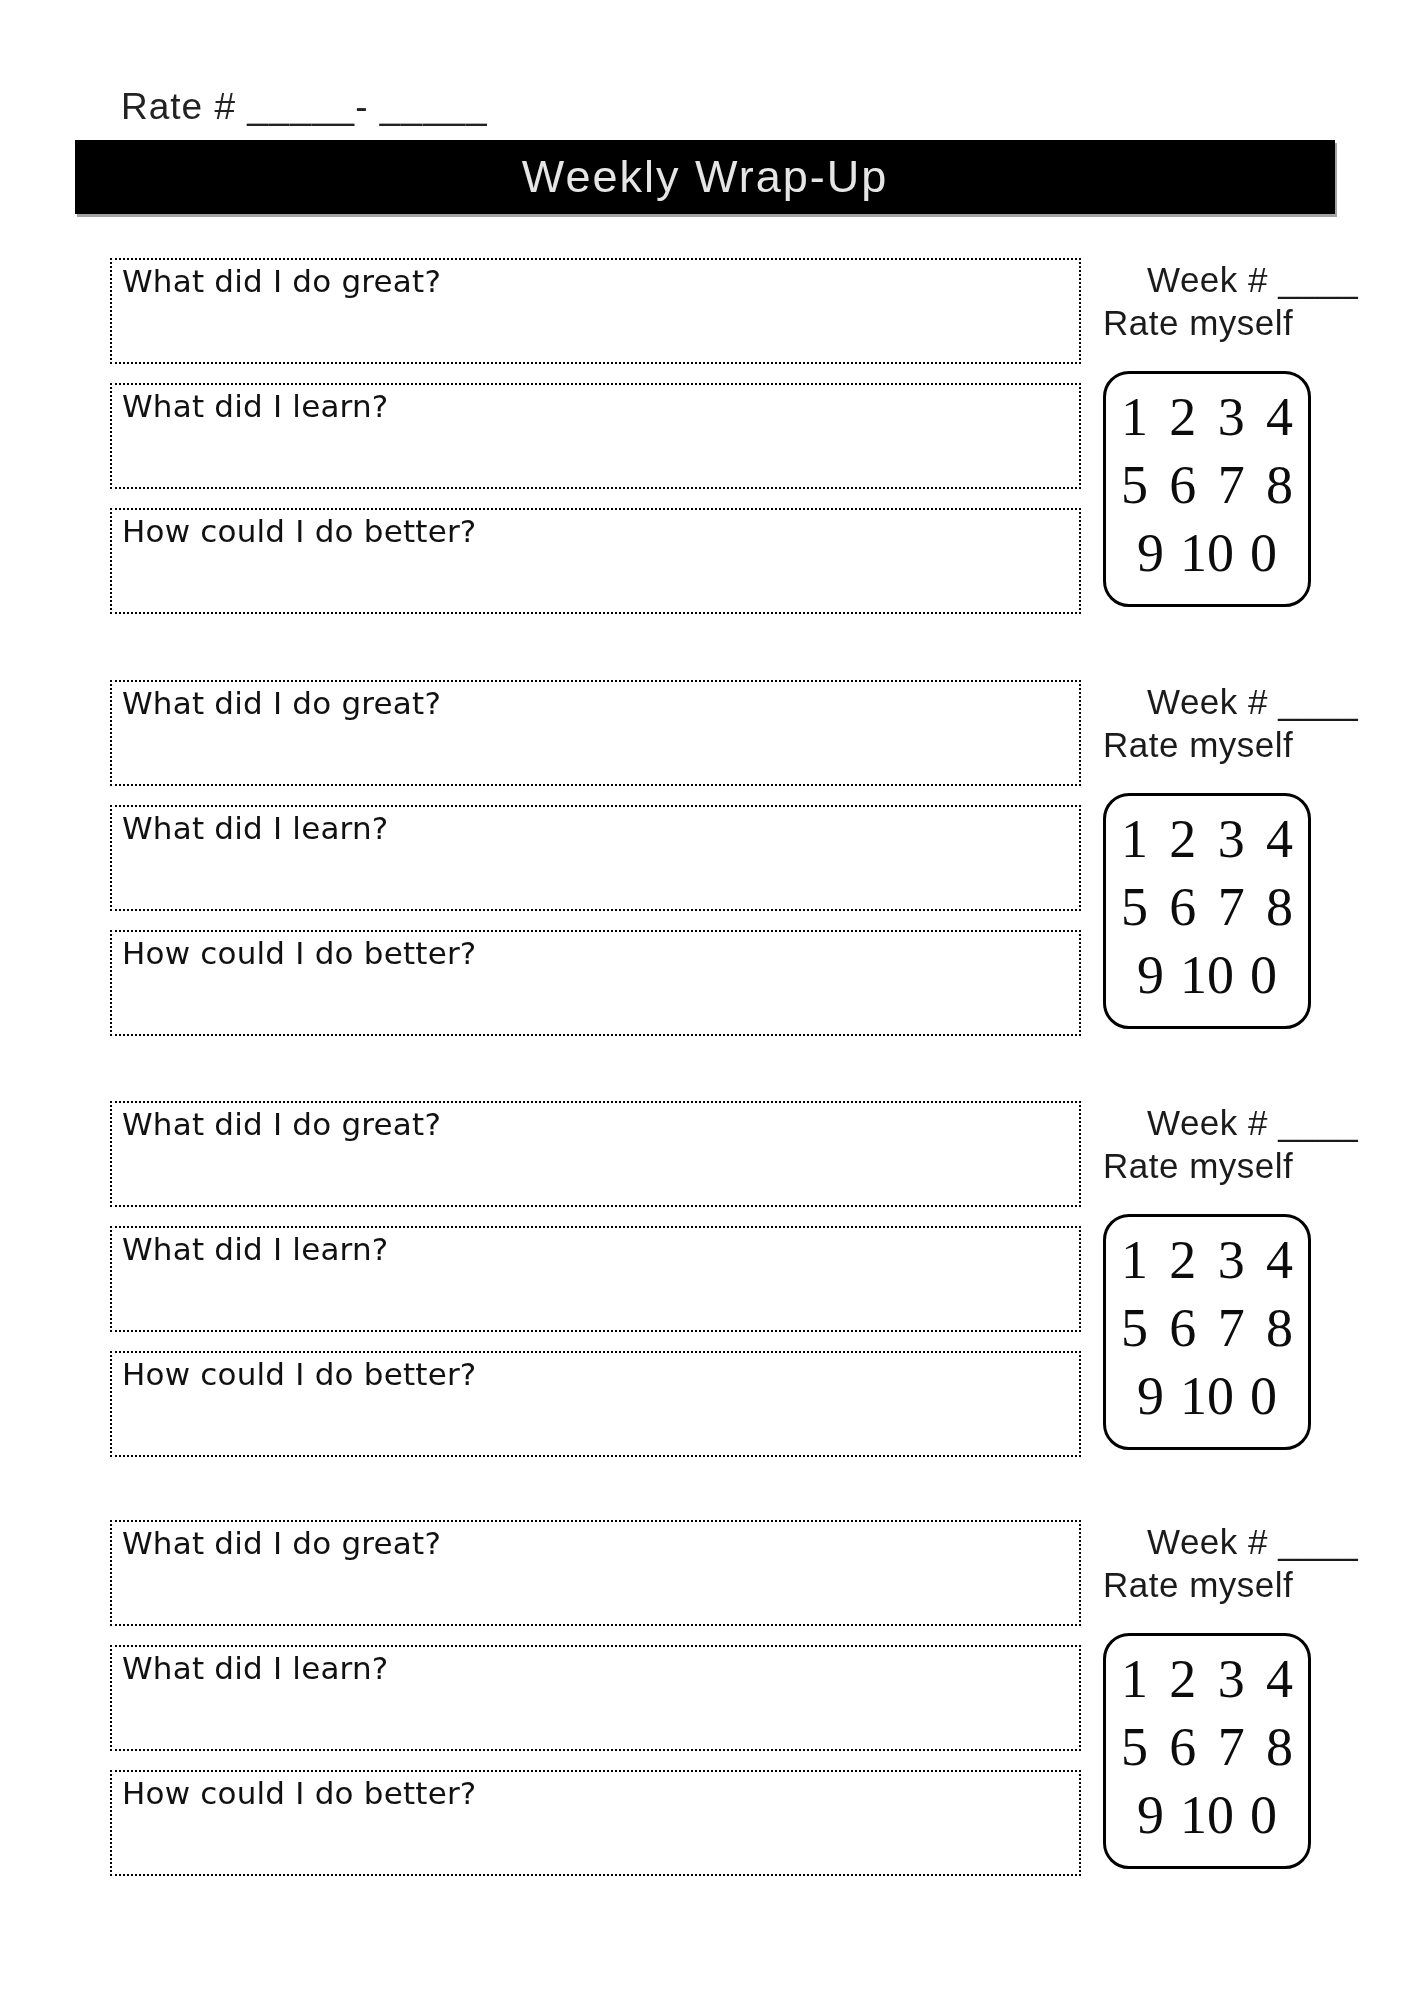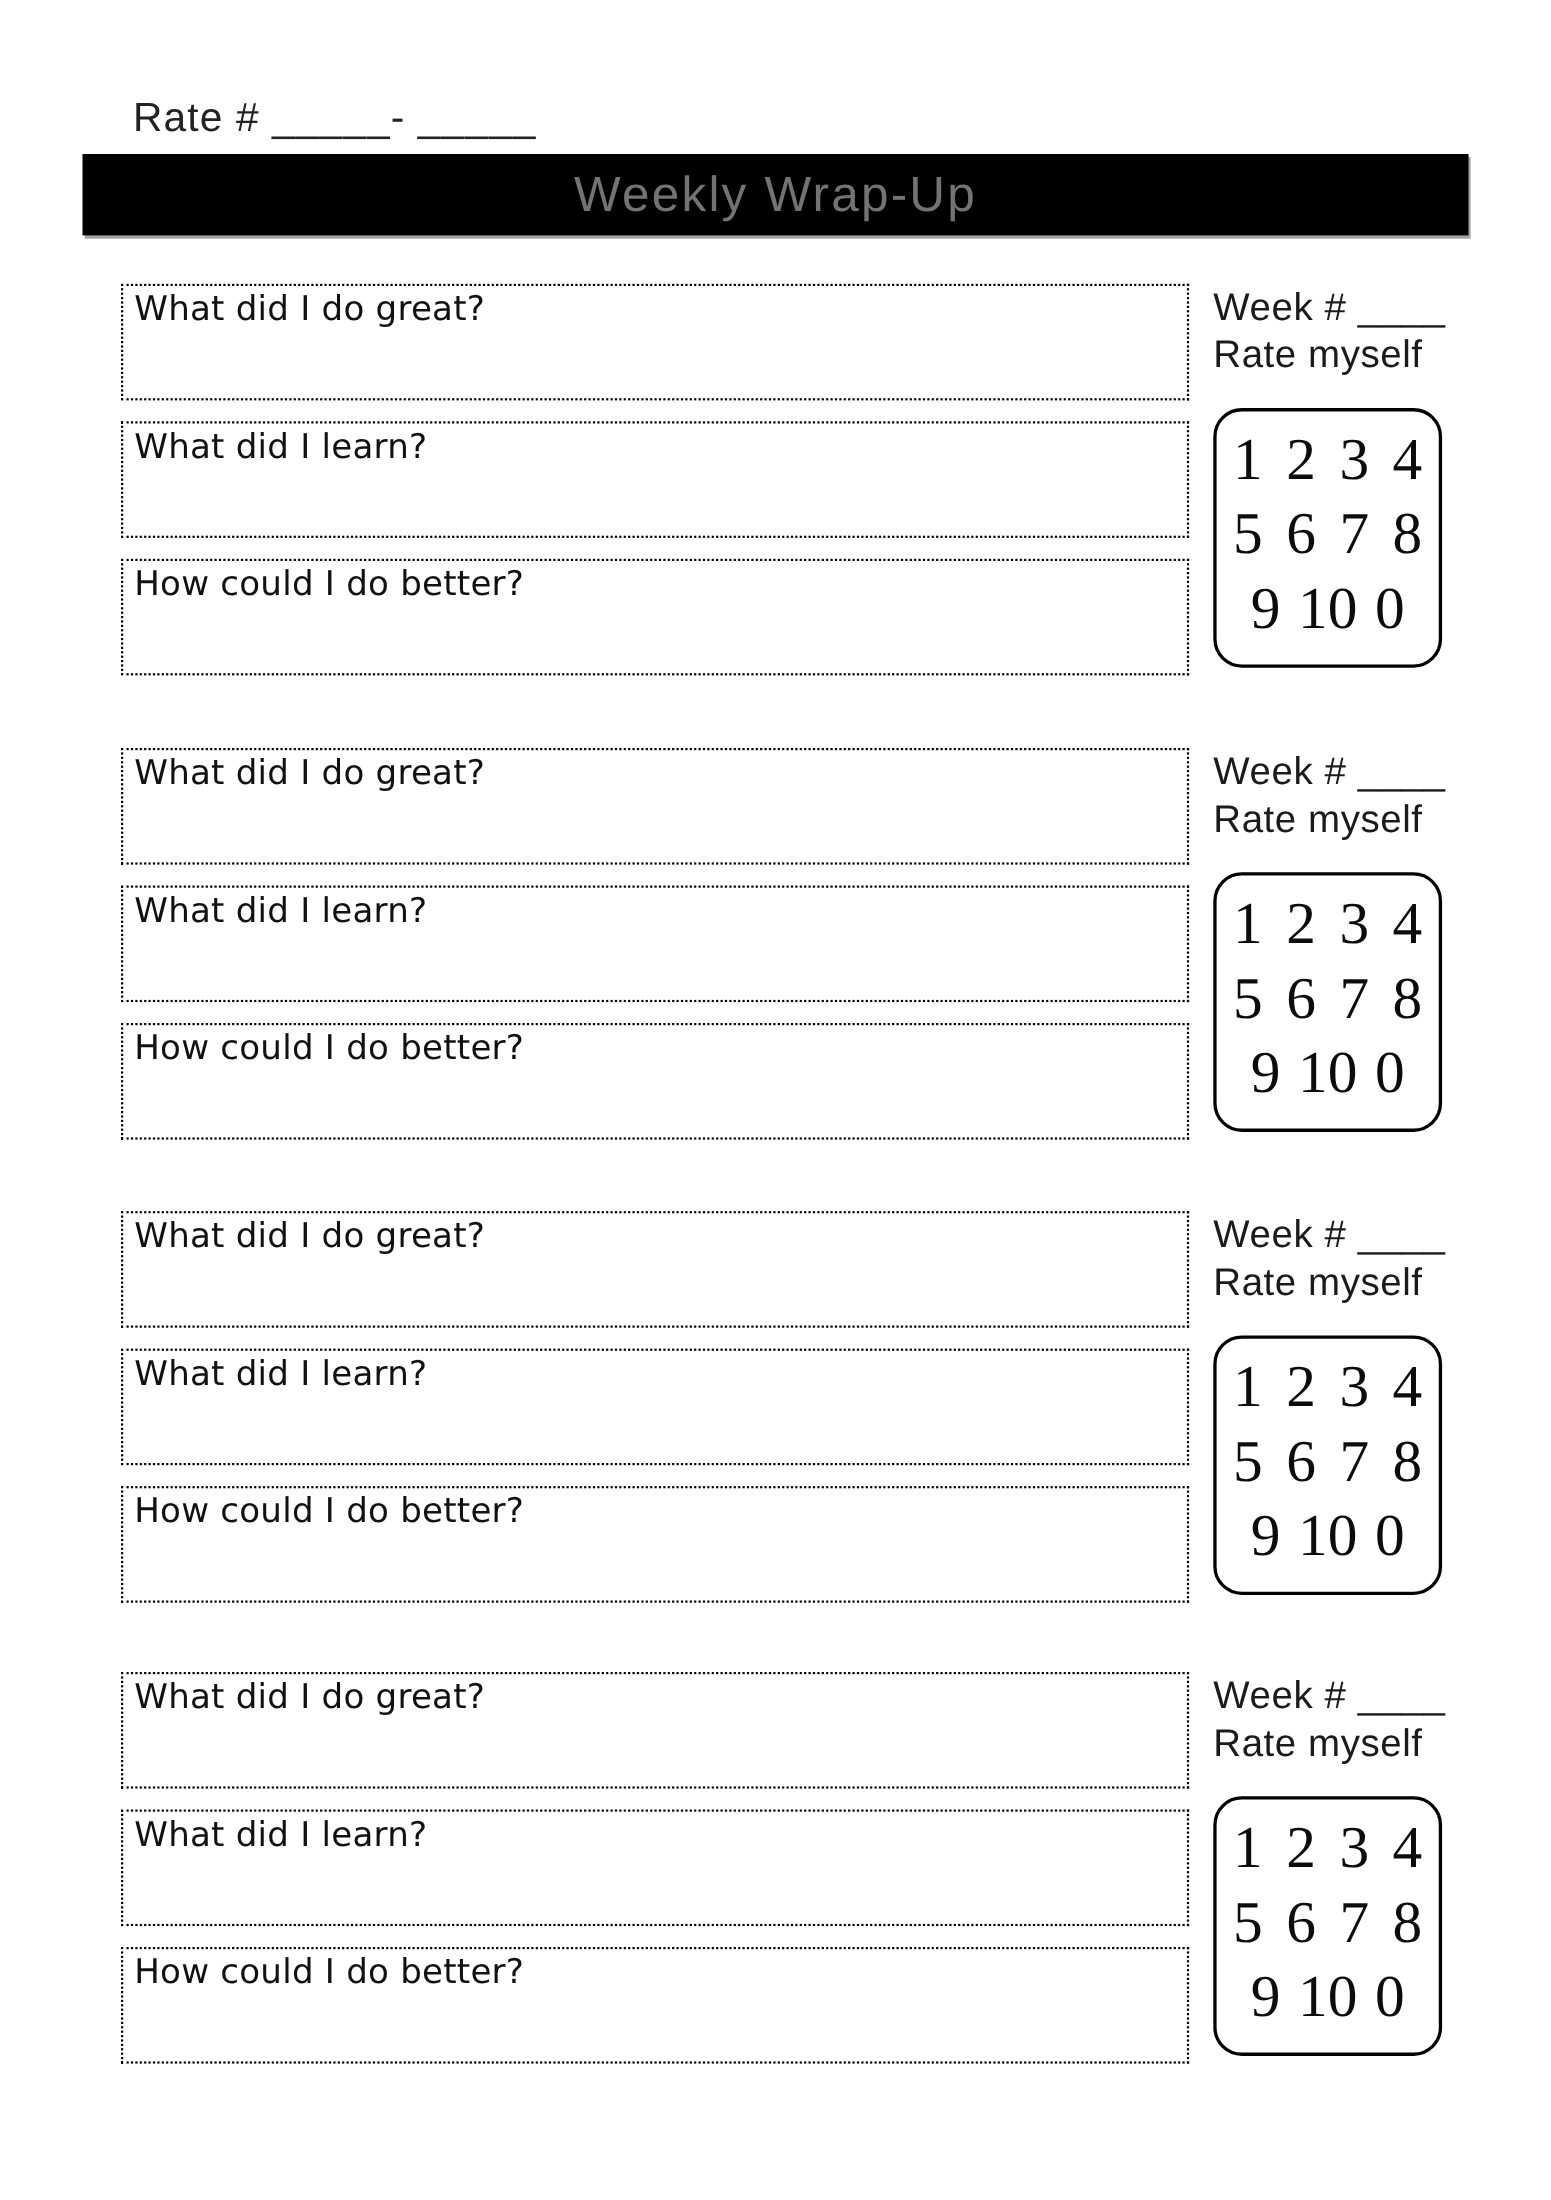--- a/index.html
+++ b/index.html
@@ -12,41 +12,41 @@
   .weeks-line {
     position:absolute; left:121px; top:86px;
     font-size:37px; font-weight:300; letter-spacing:1px;
     color:#222222; white-space:pre;
   }
   .banner {
     position:absolute; left:75px; top:140px; width:1260px; height:74px;
     background:#000000; display:flex; align-items:center; justify-content:center;
     box-shadow:2px 3px 0 rgba(125,125,125,0.7);
   }
-  .banner-title { color:#737373; font-size:45px; font-weight:300; letter-spacing:2px; }
+  .banner-title { color:#e5e5e5; font-size:45px; font-weight:300; letter-spacing:2px; }
 
   section.wrap { position:absolute; left:110px; width:1215px; height:362px; }
   .s1 { top:258px; } .s2 { top:680px; } .s3 { top:1101px; } .s4 { top:1520px; }
 
   .qcol { position:absolute; left:0; top:0; width:971px; }
   .qbox {
     width:971px; height:106px; border:2px dotted #000000;
     background:#ffffff; padding:3px 10px; margin-bottom:19px;
   }
   .qlabel {
     font-family:"DejaVu Sans", sans-serif; font-size:31px; font-weight:500;
     letter-spacing:0.2px; color:#111111;
   }
 
   .rcol { position:absolute; left:993px; top:0; width:225px; }
   .week-line, .rate-line {
     position:absolute; left:0; font-size:35px; font-weight:300;
     letter-spacing:0.5px; color:#1b1b1b; white-space:nowrap;
   }
-  .week-line { top:2px; }
+  .week-line { top:2px;margin-left:44px; }
   .rate-line { top:45px; }
   .rating-box {
     position:absolute; left:0; top:113px; width:208px; height:236px;
     border:3px solid #000000; border-radius:26px; background:#ffffff;
     display:flex; flex-direction:column; justify-content:space-evenly;
     padding:2px 0 10px 0;
   }
   .nrow {
     display:flex; justify-content:space-between; padding:0 15px;
     font-family:"Liberation Serif", serif; font-size:54px; line-height:1; color:#0c0c0c;

